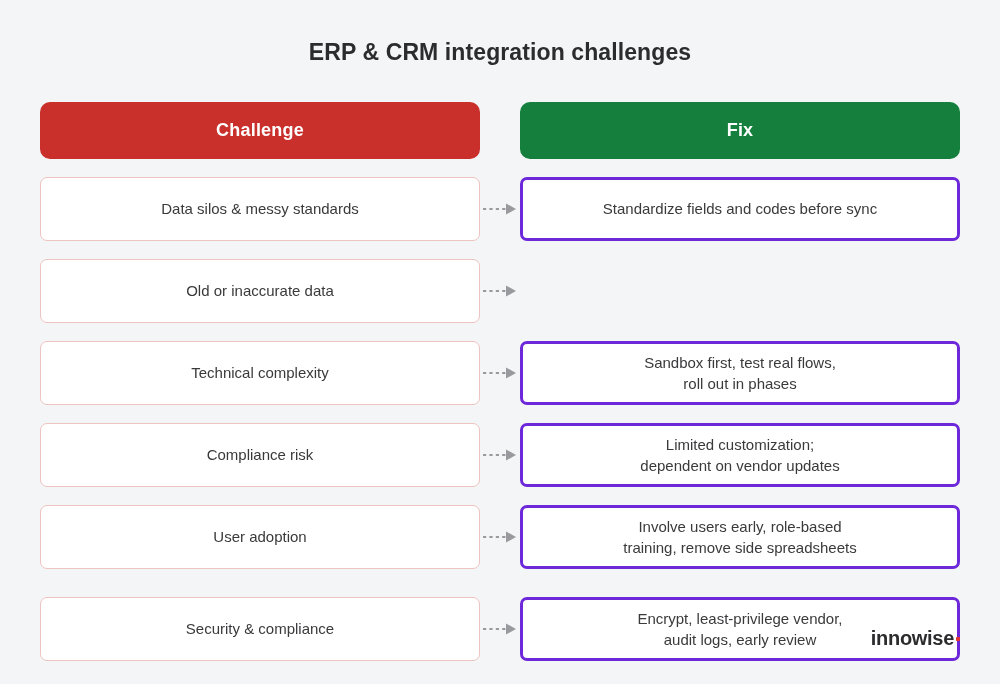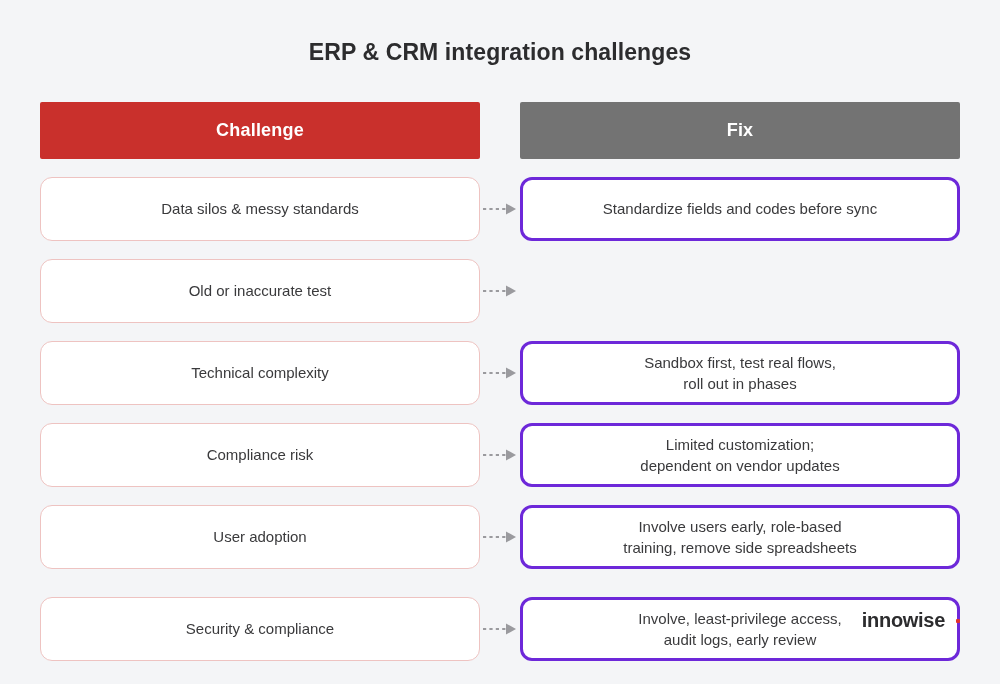--- a/index.html
+++ b/index.html
@@ -63,56 +63,55 @@
     width: 40px;
     display: flex;
     align-items: center;
     justify-content: center;
     position: relative;
   }
 
   
   .head {
     height: 57px;
-    border-radius: 2px;
+    border-radius: 10px;
     font-size: 18px;
     font-weight: bold;
     color: #ffffff;
     letter-spacing: 0.2px;
   }
   .head-challenge { background: #c9302c; }
-  .head-fix { background: #737373; }
+  .head-fix { background: #15803d; }
 
   
   .cell {
     height: 64px;
-    border-radius: 12px;
+    border-radius: 7px;
     background: #ffffff;
     font-size: 15px;
     line-height: 1.42;
     color: #3a3a3c;
     padding: 6px 16px;
     align-items: center;
   }
   .cell-challenge { border: 1px solid #eec3c1; }
   .cell-fix { border: 3px solid #6d28d9; }
 
   .cell-text { display: block; white-space: pre-line; }
 
   
   .arrow-svg { display: block; }
 
   
   .logo {
     position: absolute;
     right: 40px;
-    top: 610px;
-    display: flex;
-    align-items: center;
-    gap: 9px;
+    top: 628px;
+    display: flex;
+    align-items: center;
   }
   .logo-word {
     font-size: 20px;
     font-weight: bold;
     color: #2c2c2e;
     letter-spacing: -0.3px;
     line-height: 1;
   }
   .logo-dot {
     width: 4px;
@@ -148,21 +147,21 @@
           <polygon points="23,1.5 33,7 23,12.5" fill="#9a9a9e"></polygon>
         </svg>
       </div>
       <div class="col-right cell cell-fix">
         <span class="cell-text">Standardize fields and codes before sync</span>
       </div>
     </div>
 
     <div class="row">
       <div class="col-left cell cell-challenge">
-        <span class="cell-text">Old or inaccurate test</span>
+        <span class="cell-text">Old or inaccurate data</span>
       </div>
       <div class="connector">
         <svg class="arrow-svg" width="34" height="14" viewBox="0 0 34 14">
           <line x1="0" y1="7" x2="23" y2="7" stroke="#9a9a9e" stroke-width="2.2" stroke-dasharray="3.2 3.2"></line>
           <polygon points="23,1.5 33,7 23,12.5" fill="#9a9a9e"></polygon>
         </svg>
       </div>
     </div>
 
     <div class="row">
@@ -217,21 +216,21 @@
       <div class="col-left cell cell-challenge">
         <span class="cell-text">Security &amp; compliance</span>
       </div>
       <div class="connector">
         <svg class="arrow-svg" width="34" height="14" viewBox="0 0 34 14">
           <line x1="0" y1="7" x2="23" y2="7" stroke="#9a9a9e" stroke-width="2.2" stroke-dasharray="3.2 3.2"></line>
           <polygon points="23,1.5 33,7 23,12.5" fill="#9a9a9e"></polygon>
         </svg>
       </div>
       <div class="col-right cell cell-fix">
-        <span class="cell-text">Involve, least-privilege access,
+        <span class="cell-text">Encrypt, least-privilege vendor,
 audit logs, early review</span>
       </div>
     </div>
 
   </div>
 
   <div class="logo">
     <span class="logo-word">innowise</span>
     <span class="logo-dot"></span>
   </div>

